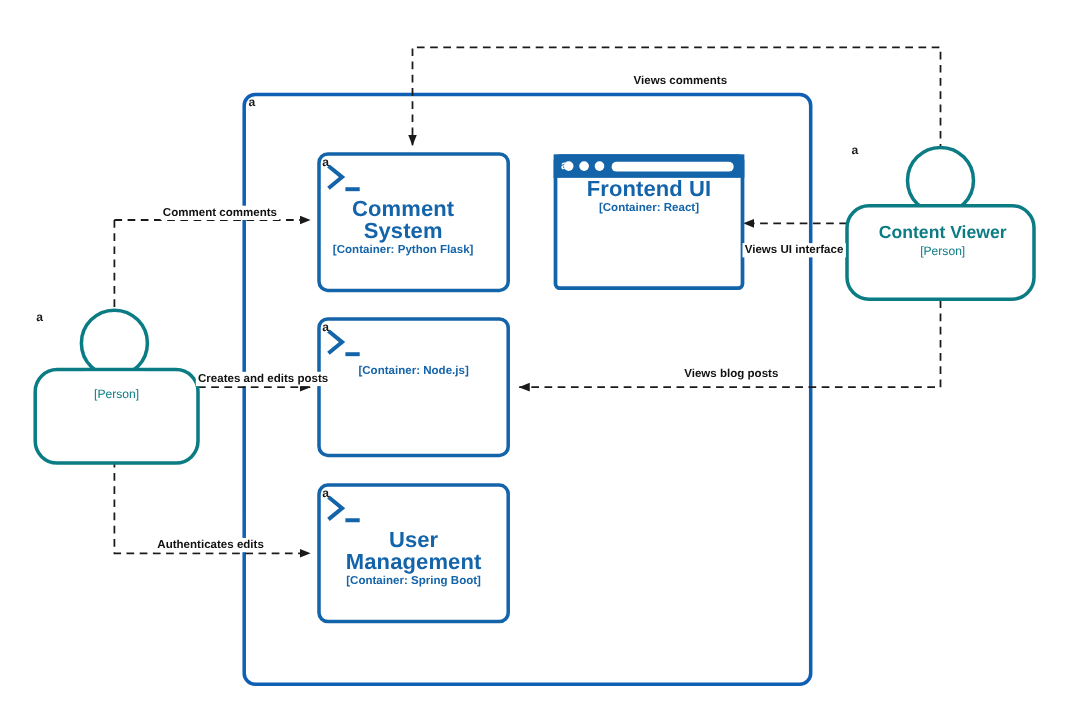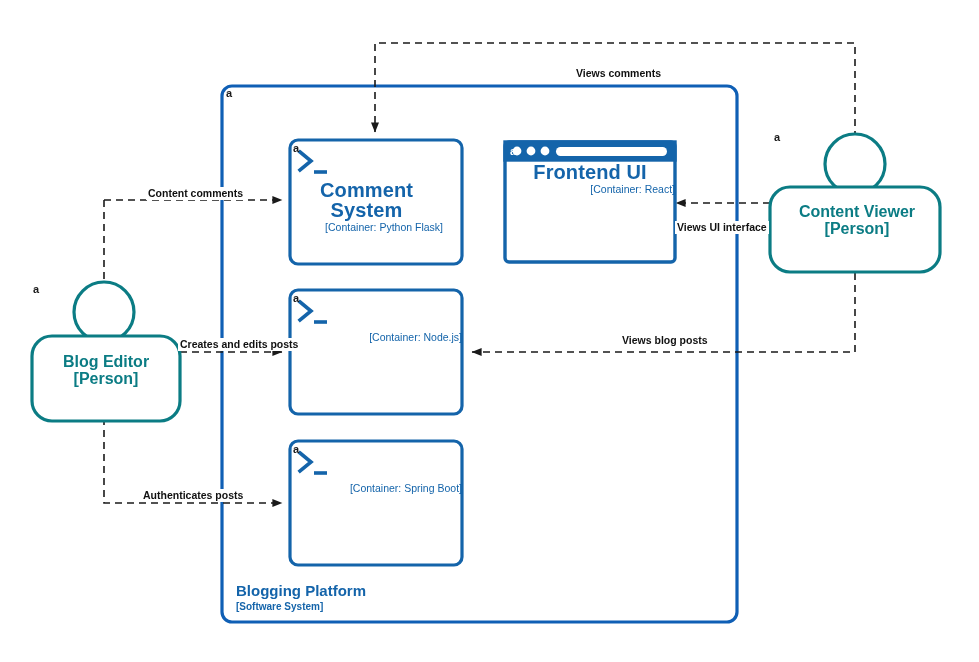--- a/index.html
+++ b/index.html
@@ -32,35 +32,34 @@
   }
   .node-title {
     color: #1464AA;
     font-weight: bold;
     font-size: 20px;
     line-height: 20px;
     letter-spacing: .1px;
   }
   .node-sub {
     color: #1464AA;
-    font-weight: normal;
+    font-weight: bold;
     font-size: 10.5px;
     line-height: 14px;
-    text-align: right;
   }
   .person-title {
     color: #0B7C84;
     font-weight: bold;
     font-size: 16px;
     line-height: 20px;
   }
   .person-sub {
     color: #0B7C84;
-    font-weight: bold;
-    font-size: 16px;
+    font-weight: normal;
+    font-size: 11px;
     line-height: 14px;
   }
   .boundary-text {
     position: absolute;
     text-align: left;
   }
   .boundary-title {
     color: #1464AA;
     font-weight: bold;
     font-size: 15px;
@@ -197,43 +196,39 @@
   <div class="node-text" style="left:505px; top:162px; width:170px;">
     <div class="node-title">Frontend UI</div>
     <div class="node-sub">[Container: React]</div>
   </div>
 
   <div class="node-text" style="left:290px; top:330px; width:172px;">
     <div class="node-sub">[Container: Node.js]</div>
   </div>
 
   <div class="node-text" style="left:290px; top:481px; width:172px;">
+    <div class="node-title">User Management</div>
     <div class="node-sub">[Container: Spring Boot]</div>
   </div>
 
   <div class="node-text" style="left:32px; top:352px; width:148px;">
-    <div class="person-title">Blog Editor</div>
     <div class="person-sub">[Person]</div>
   </div>
 
   <div class="node-text" style="left:770px; top:202px; width:174px;">
     <div class="person-title">Content Viewer</div>
     <div class="person-sub">[Person]</div>
   </div>
 
-  <div class="boundary-text" style="left:236px; top:581px;">
-    <div class="boundary-title">Blogging Platform</div>
-    <div class="boundary-sub">[Software System]</div>
-  </div>
 
   <div class="edge-label" style="left:574px; top:27px;margin-top:40px;">Views comments</div>
 
-  <div class="edge-label" style="left:146px; top:187px;">Content comments</div>
+  <div class="edge-label" style="left:146px; top:187px;">Comment comments</div>
 
   <div class="edge-label" style="left:675px; top:188px;margin-top:33px;">Views UI interface</div>
 
   <div class="edge-label" style="left:178px; top:338px;">Creates and edits posts</div>
 
   <div class="edge-label" style="left:620px; top:334px;">Views blog posts</div>
 
-  <div class="edge-label" style="left:141px; top:489px;">Authenticates posts</div>
+  <div class="edge-label" style="left:141px; top:489px;">Authenticates edits</div>
 
 </div>
 
 </body></html>

